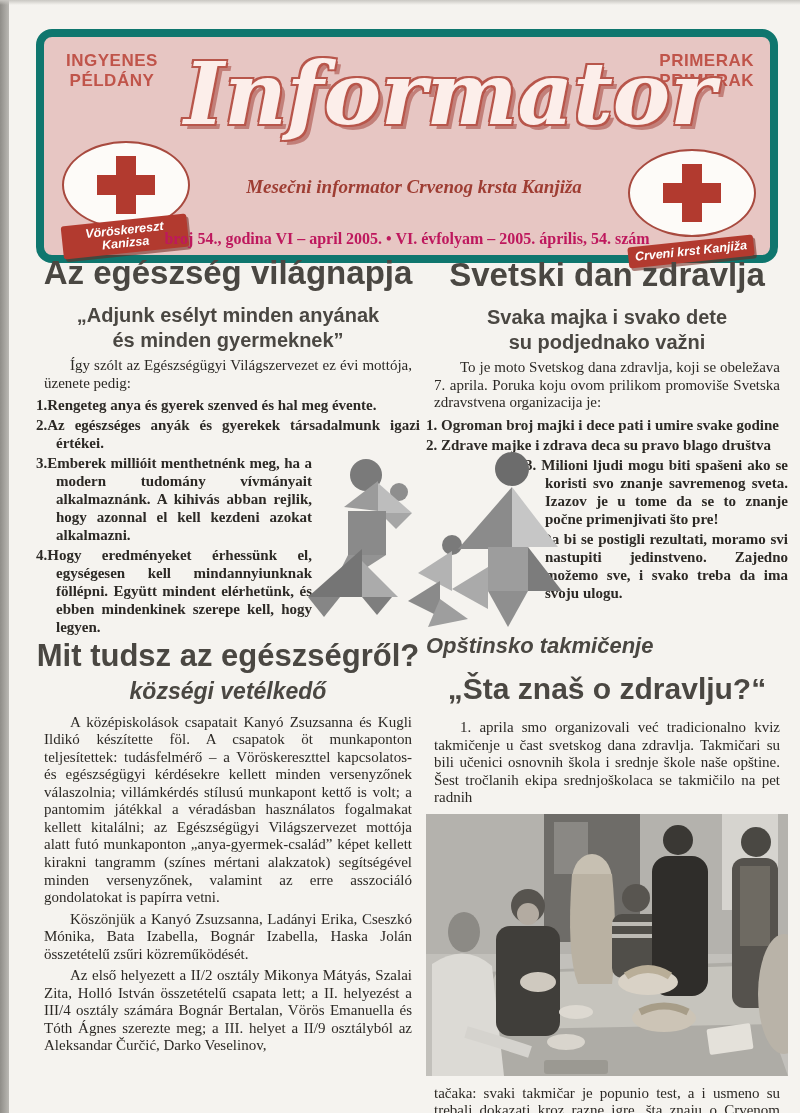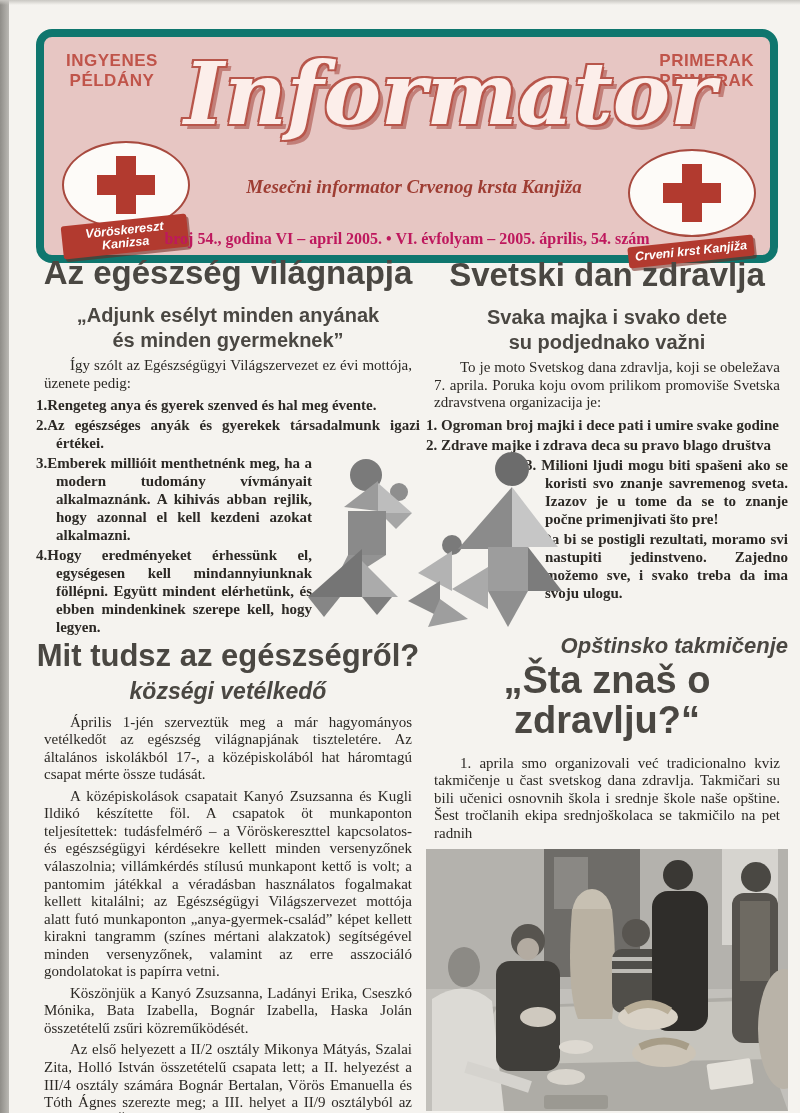--- a/index.html
+++ b/index.html
@@ -45,22 +45,22 @@
   .sec.sr-top{left:426px;top:258px;width:362px;}
   .sec.hu-bottom{left:36px;top:640px;width:384px;}
   .sec.sr-bottom{left:426px;top:634px;width:362px;}
 
   h1{margin:0;font:bold 33px/1.06 "Liberation Sans",sans-serif;color:#4a4742;text-align:center;}
   h1.smaller{font-size:31px;}
   .subhead{margin:12px 0 4px;font:bold 20px/1.25 "Liberation Sans",sans-serif;
         color:#4a4742;text-align:center;}
   .subhead.italic{font-style:italic;font-size:23px;margin:4px 0 8px;}
   .kicker{margin:0 0 2px;font:bold italic 22px/1.1 "Liberation Sans",sans-serif;
-        color:#4a4742;text-align:right;}
-  h1.quote-title{font-size:38px;margin-top:2px;}
+        color:#4a4742;text-align:left;}
+  h1.quote-title{font-size:30px;margin-top:15px;}
 
   .bodytext p{margin:4px 8px;font-size:15px;line-height:1.17;text-align:justify;}
   .bodytext p.indent{text-indent:26px;}
   .nlist p{margin:2px 0;font-weight:bold;padding-left:20px;text-indent:-20px;
         text-align:justify;font-size:15px;line-height:1.2;}
   .hu-top .nlist p.wrapped{margin-right:108px;}
   .sr-top .nlist p.wrapped{margin-left:99px;}
 
   
   .tangram{position:absolute;left:300px;top:449px;width:282px;height:192px;}
@@ -165,21 +165,20 @@
     <polygon points="152,140 188,118 188,160" fill="#aaaaaa"></polygon>
     <polygon points="118,124 152,102 152,142" fill="#b3b3b3"></polygon>
     <polygon points="108,152 140,132 140,168" fill="#8a8a8a"></polygon>
     <polygon points="140,150 168,170 128,178" fill="#9e9e9e"></polygon>
   </svg>
 
   <section class="sec hu-bottom">
     <h1 class="smaller">Mit tudsz az egészségről?</h1>
     <div class="subhead italic">községi vetélkedő</div>
     <div class="bodytext">
-      <p class="indent">Április 1-jén szerveztük meg a már hagyományos vetélkedőt az egészség világnapjának tiszteletére. Az általános iskolákból 17-, a középiskolából hat háromtagú csapat mérte össze tudását.</p>
       <p class="indent">A középiskolások csapatait Kanyó Zsuzsanna és Kugli Ildikó készítette föl. A csapatok öt munkaponton teljesítettek: tudásfelmérő – a Vöröskereszttel kapcsolatos- és egészségügyi kérdésekre kellett minden versenyzőnek válaszolnia; villámkérdés stílusú munkapont kettő is volt; a pantomim játékkal a véradásban használatos fogalmakat kellett kitalálni; az Egészségügyi Világszervezet mottója alatt futó munkaponton „anya-gyermek-család” képet kellett kirakni tangramm (színes mértani alakzatok) segítségével minden versenyzőnek, valamint az erre asszociáló gondolatokat is papírra vetni.</p>
       <p class="indent">Köszönjük a Kanyó Zsuzsanna, Ladányi Erika, Cseszkó Mónika, Bata Izabella, Bognár Izabella, Haska Jolán összetételű zsűri közreműködését.</p>
       <p class="indent">Az első helyezett a II/2 osztály Mikonya Mátyás, Szalai Zita, Holló István összetételű csapata lett; a II. helyezést a III/4 osztály számára Bognár Bertalan, Vörös Emanuella és Tóth Ágnes szerezte meg; a III. helyet a II/9 osztályból az Aleksandar Čurčić, Darko Veselinov,</p>
     </div>
   </section>
 
   <section class="sec sr-bottom">
     <div class="kicker">Opštinsko takmičenje</div>
     <h1 class="quote-title">„Šta znaš o zdravlju?“</h1>
     <div class="bodytext">

